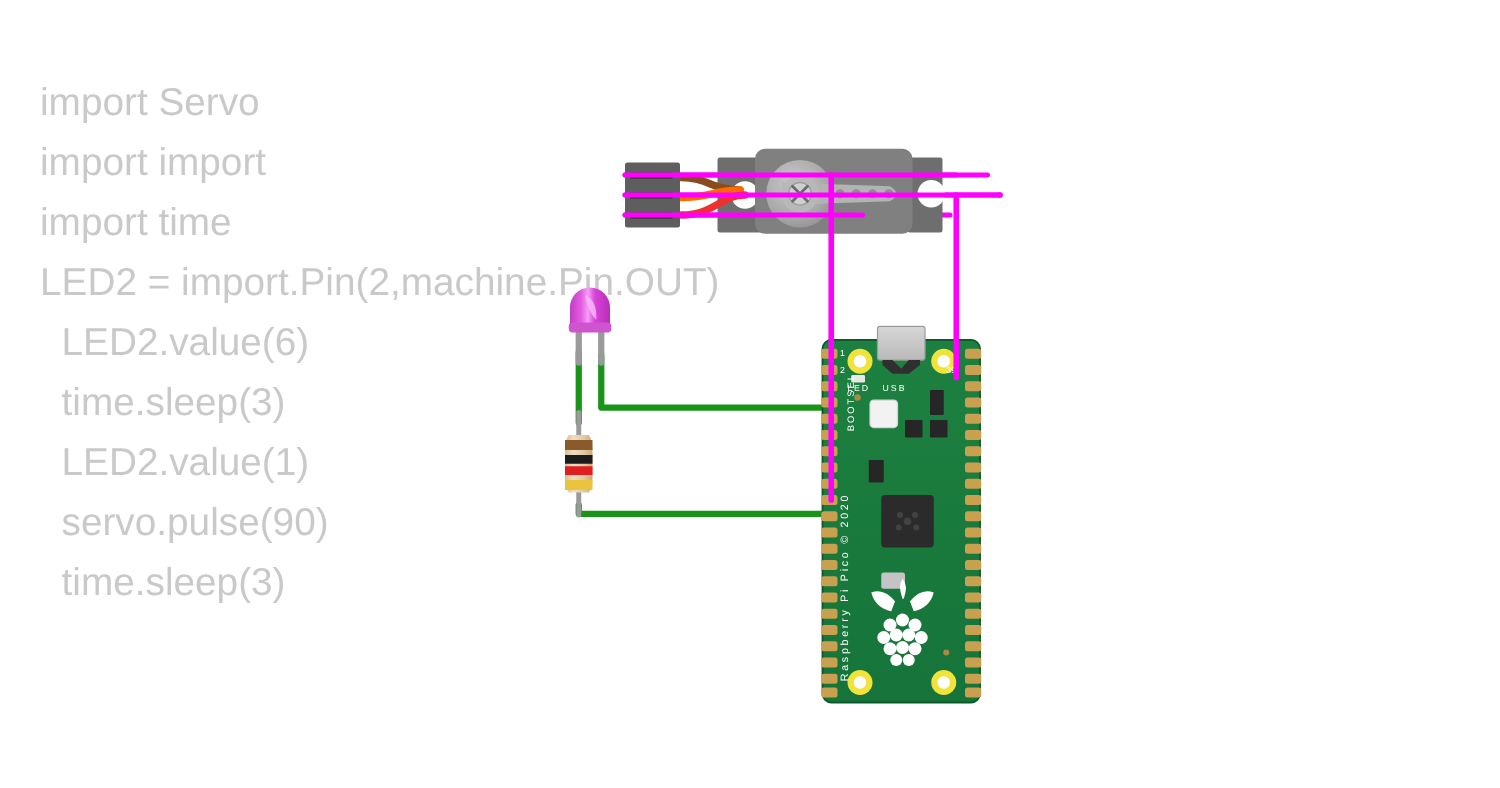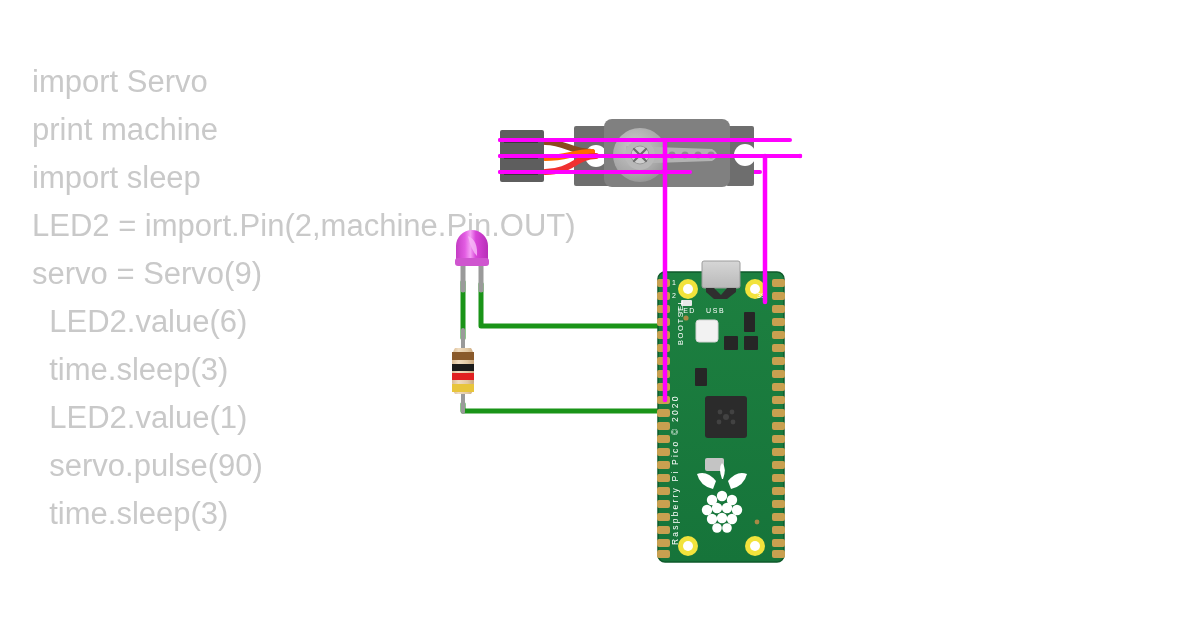--- a/index.html
+++ b/index.html
@@ -33,24 +33,23 @@
   #diagram{position:absolute;left:0;top:0;width:1200px;height:630px;}
   #diagram svg{display:block;}
 </style>
 </head>
 <body>
 
 <div id="stage">
 
   <div id="code-panel">
     <div class="code-line">import Servo</div>
-    <div class="code-line">print machine</div>
-    <div class="code-line">import sleep</div>
+    <div class="code-line">import import</div>
+    <div class="code-line">import time</div>
     <div class="code-line">LED2 = import.Pin(2,machine.Pin.OUT)</div>
-    <div class="code-line">servo = Servo(9)</div>
     <div class="code-line">  LED2.value(6)</div>
     <div class="code-line">  time.sleep(3)</div>
     <div class="code-line">  LED2.value(1)</div>
     <div class="code-line">  servo.pulse(90)</div>
     <div class="code-line">  time.sleep(3)</div>
   </div>
 
   <div id="diagram">
   <svg width="1200" height="630" viewBox="0 0 1200 630" xmlns="http://www.w3.org/2000/svg">
 

